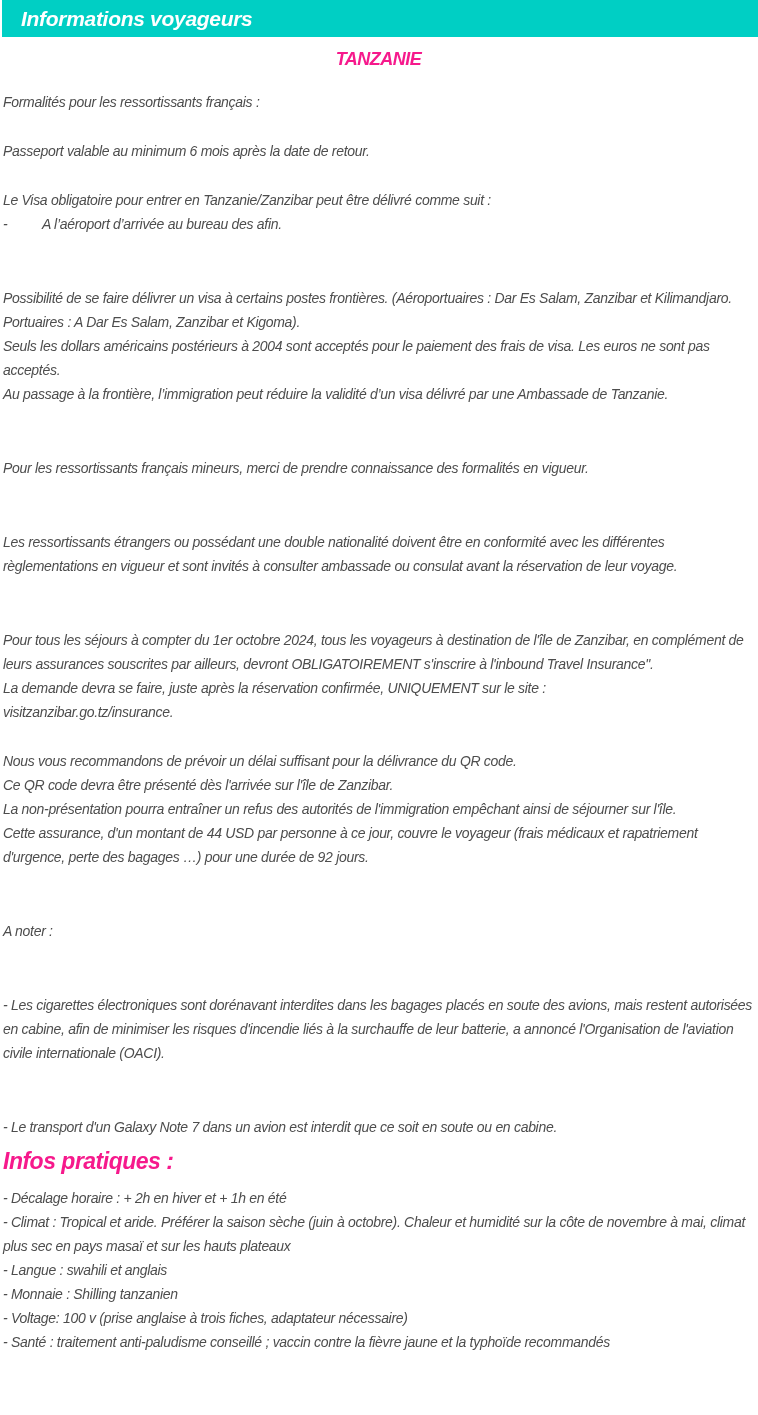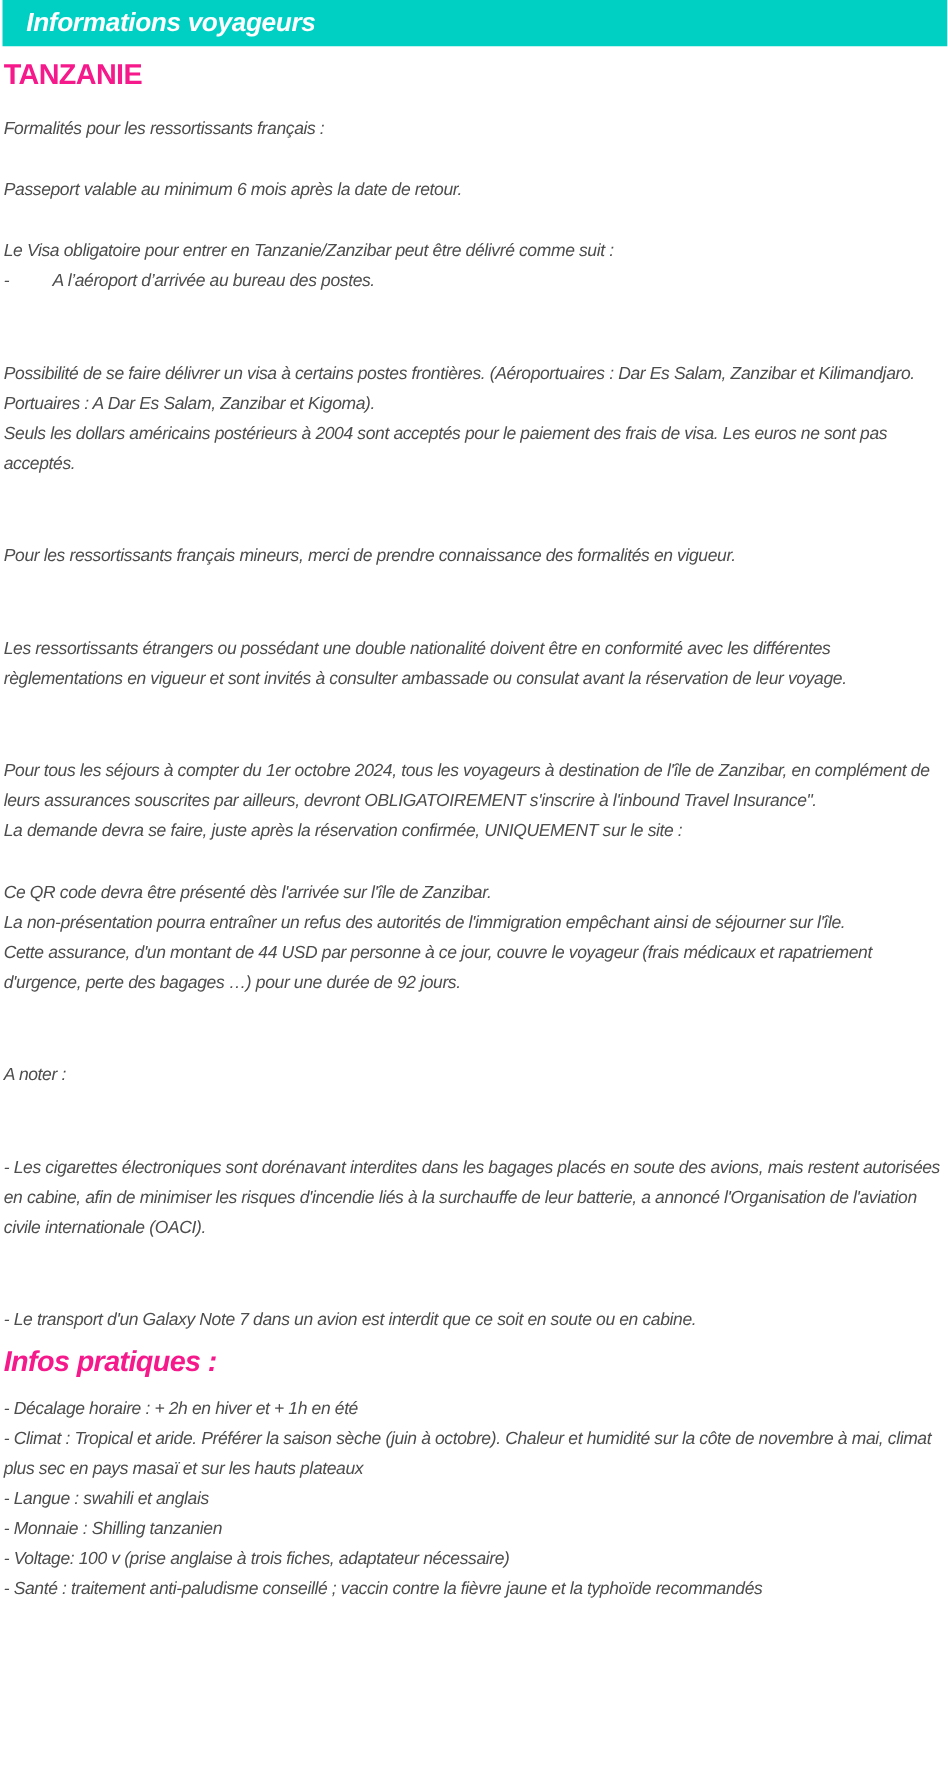--- a/index.html
+++ b/index.html
@@ -26,25 +26,27 @@
     font-weight: bold;
     font-size: 21px;
     letter-spacing: -0.3px;
     padding-left: 19px;
   }
 
   .doc { margin: 0 4px 0 3px; }
 
   .country-title {
     color: var(--heading-pink, #F6198C);
+    font-style: italic;
     font-weight: bold;
-    font-size: 23px;
+    font-size: 18px;
     letter-spacing: -0.5px;
     margin: 9px 0 17px 0;
     line-height: 27px;
+    text-align: center;
   }
 
   .body-line {
     margin: 0;
     font-style: italic;
     color: var(--body-text, #4D4D4D);
     font-size: 14px;
     line-height: 24px;
     letter-spacing: -0.3px;
   }
@@ -77,36 +79,39 @@
   </header>
 
   <main class="doc">
     <h1 class="country-title">TANZANIE</h1>
     <div id="blocks">
         <p class="body-line">Formalités pour les ressortissants français :</p>
         <p class="blank-line">&nbsp;</p>
         <p class="body-line">Passeport valable au minimum 6 mois après la date de retour.</p>
         <p class="blank-line">&nbsp;</p>
         <p class="body-line">Le Visa obligatoire pour entrer en Tanzanie/Zanzibar peut être délivré comme suit :</p>
-        <p class="body-line bullet-line"><span class="bullet-dash">-</span><span>A l’aéroport d’arrivée au bureau des postes.</span></p>
+        <p class="body-line bullet-line"><span class="bullet-dash">-</span><span>A l’aéroport d’arrivée au bureau des afin.</span></p>
         <p class="blank-line">&nbsp;</p>
         <p class="blank-line">&nbsp;</p>
         <p class="body-line">Possibilité de se faire délivrer un visa à certains postes frontières. (Aéroportuaires : Dar Es Salam, Zanzibar et Kilimandjaro. Portuaires : A Dar Es Salam, Zanzibar et Kigoma).</p>
         <p class="body-line">Seuls les dollars américains postérieurs à 2004 sont acceptés pour le paiement des frais de visa. Les euros ne sont pas acceptés.</p>
+        <p class="body-line">Au passage à la frontière, l’immigration peut réduire la validité d’un visa délivré par une Ambassade de Tanzanie.</p>
         <p class="blank-line">&nbsp;</p>
         <p class="blank-line">&nbsp;</p>
         <p class="body-line">Pour les ressortissants français mineurs, merci de prendre connaissance des formalités en vigueur.</p>
         <p class="blank-line">&nbsp;</p>
         <p class="blank-line">&nbsp;</p>
         <p class="body-line">Les ressortissants étrangers ou possédant une double nationalité doivent être en conformité avec les différentes règlementations en vigueur et sont invités à consulter ambassade ou consulat avant la réservation de leur voyage.</p>
         <p class="blank-line">&nbsp;</p>
         <p class="blank-line">&nbsp;</p>
         <p class="body-line">Pour tous les séjours à compter du 1er octobre 2024, tous les voyageurs à destination de l'île de Zanzibar, en complément de leurs assurances souscrites par ailleurs, devront OBLIGATOIREMENT s'inscrire à l'inbound Travel Insurance".</p>
         <p class="body-line">La demande devra se faire, juste après la réservation confirmée, UNIQUEMENT sur le site :</p>
+        <p class="body-line">visitzanzibar.go.tz/insurance.</p>
         <p class="blank-line">&nbsp;</p>
+        <p class="body-line">Nous vous recommandons de prévoir un délai suffisant pour la délivrance du QR code.</p>
         <p class="body-line">Ce QR code devra être présenté dès l'arrivée sur l'île de Zanzibar.</p>
         <p class="body-line">La non-présentation pourra entraîner un refus des autorités de l'immigration empêchant ainsi de séjourner sur l'île.</p>
         <p class="body-line">Cette assurance, d'un montant de 44 USD par personne à ce jour, couvre le voyageur (frais médicaux et rapatriement d'urgence, perte des bagages …) pour une durée de 92 jours.</p>
         <p class="blank-line">&nbsp;</p>
         <p class="blank-line">&nbsp;</p>
         <p class="body-line">A noter :</p>
         <p class="blank-line">&nbsp;</p>
         <p class="blank-line">&nbsp;</p>
         <p class="body-line">- Les cigarettes électroniques sont dorénavant interdites dans les bagages placés en soute des avions, mais restent autorisées en cabine, afin de minimiser les risques d'incendie liés à la surchauffe de leur batterie, a annoncé l'Organisation de l'aviation civile internationale (OACI).</p>
         <p class="blank-line">&nbsp;</p>

